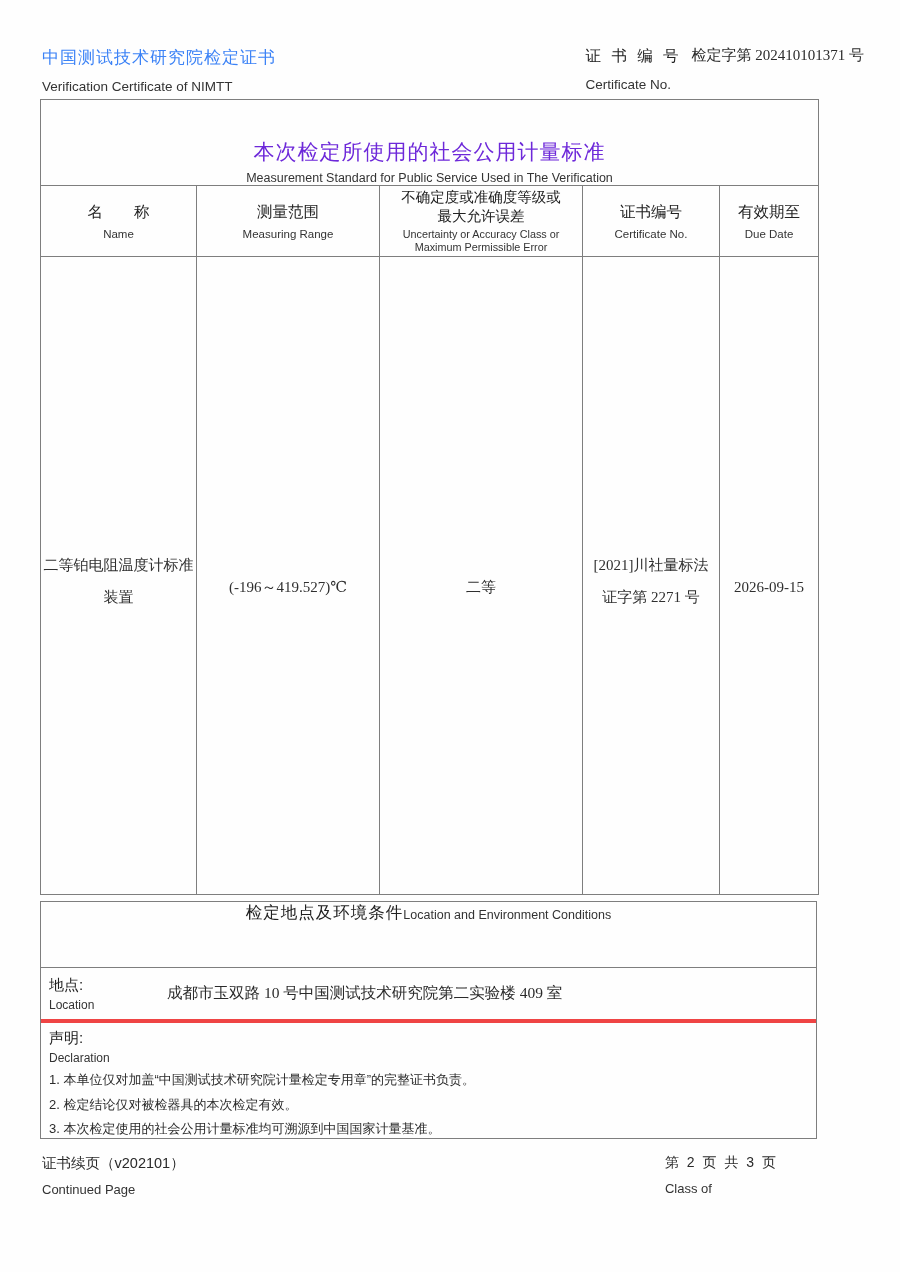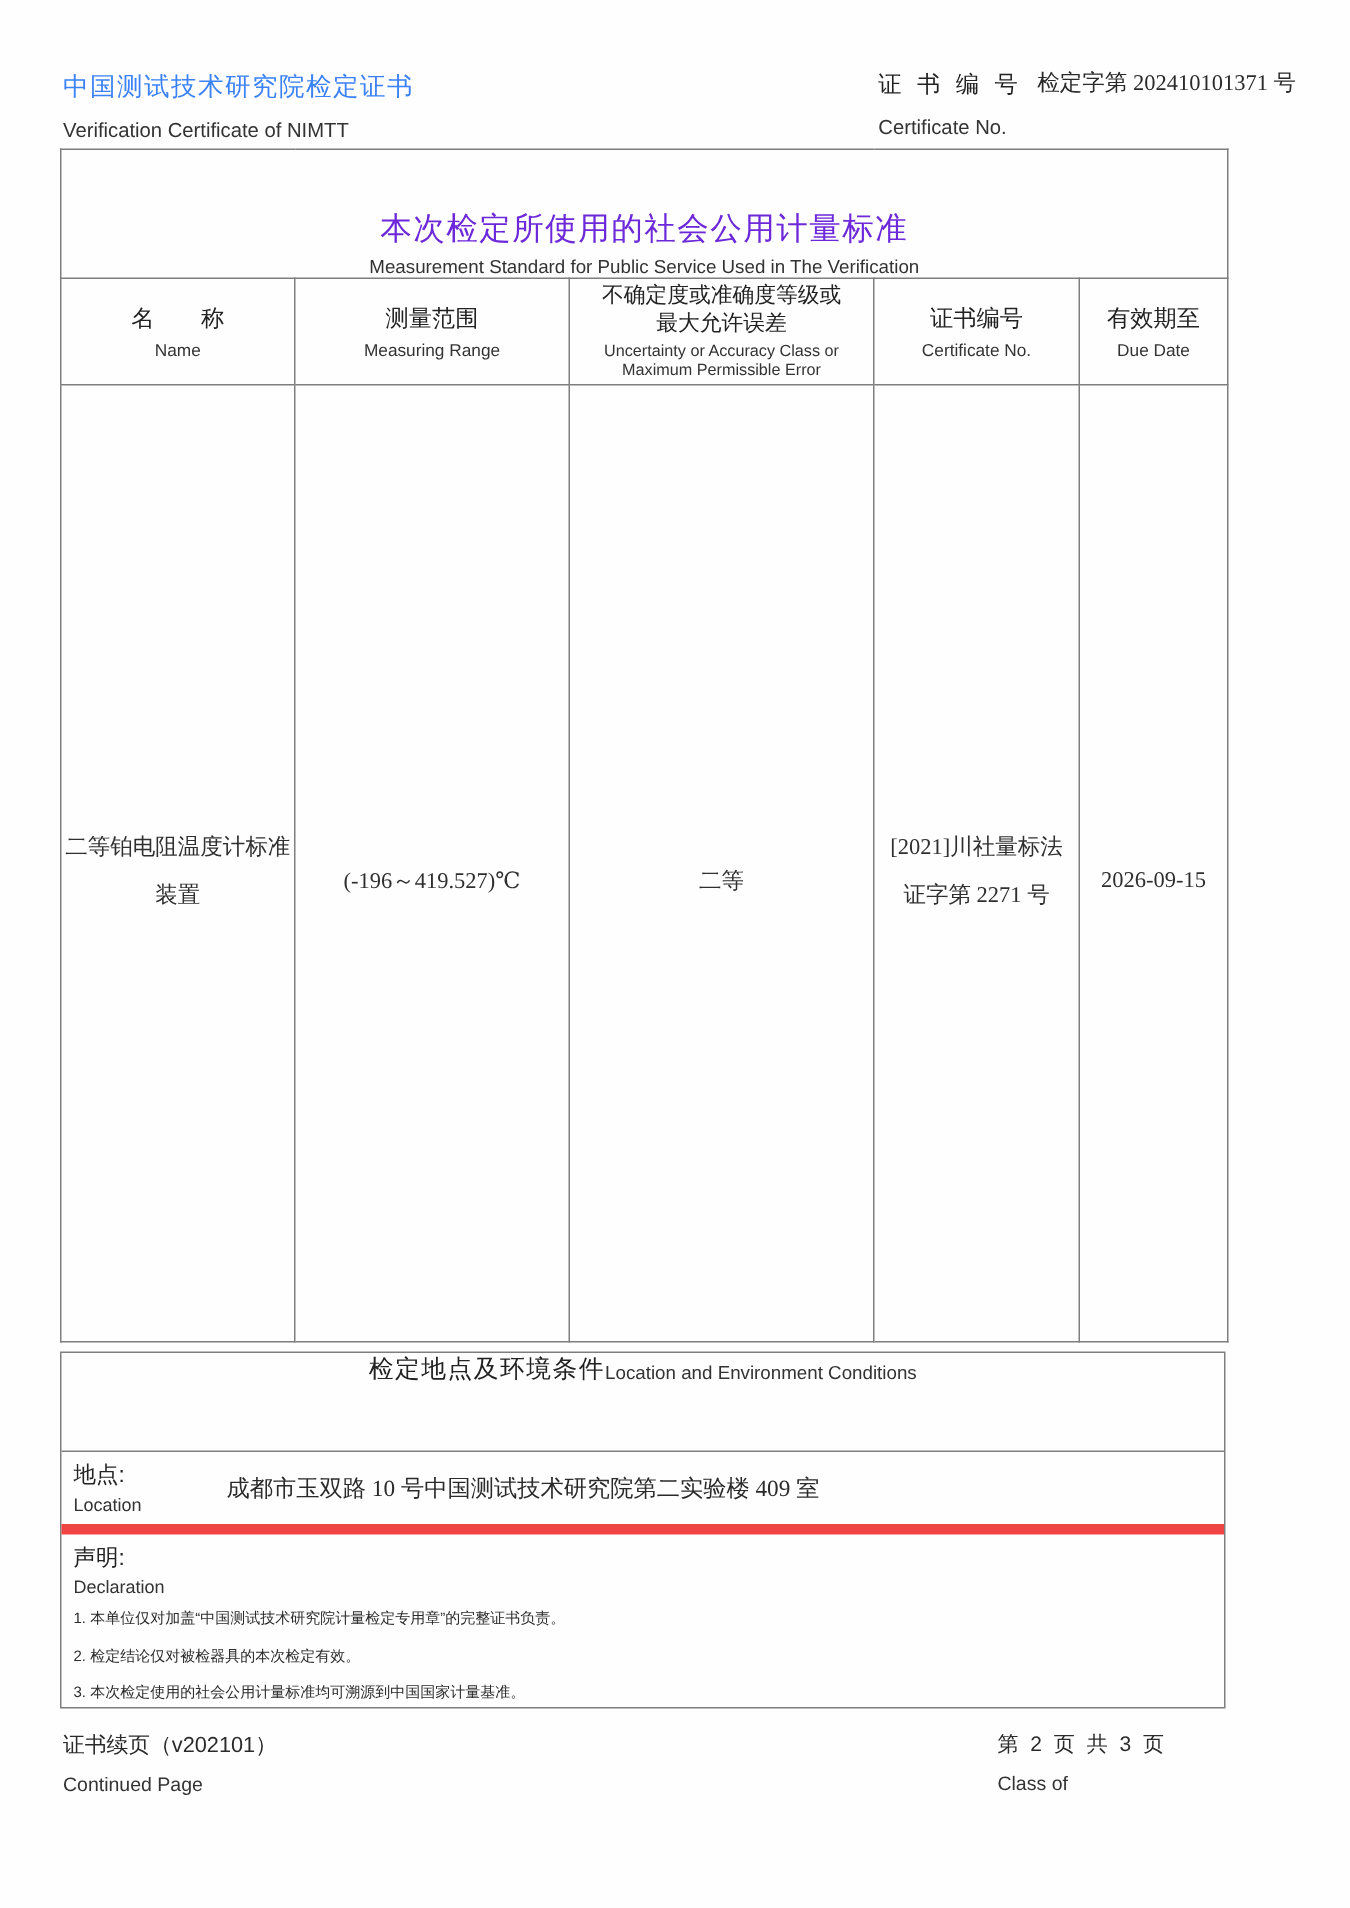--- a/index.html
+++ b/index.html
@@ -39,30 +39,30 @@
   .cell-one { padding-top:24px; }
 
   
   .loc { width:777px; margin:6px 0 0 40px; border:1px solid #7e7e7e; }
   .loc-title { height:66px; border-bottom:1px solid #7e7e7e; text-align:center;
                display:flex; flex-direction:row; justify-content:center; }
   .loc-title-zh { font-size:16.5px; color:#222; letter-spacing:1px; }
   .loc-title-en { font-size:12.5px; color:#333; margin-top:6px; }
   .lbl-zh { font-size:15px; color:#222; }
   .lbl-en { font-size:12px; color:#333; margin-top:3px; }
-  .row-loc { height:55px; border-bottom:7px solid #ef4444; display:flex; align-items:center; padding-left:8px; }
+  .row-loc { height:55px; border-bottom:4px solid #ef4444; display:flex; align-items:center; padding-left:8px;gap:16px; }
   .row-loc .lbl { width:102px; }
   .loc-value { font-size:15.5px; color:#2a2a2a; }
   .row-env { height:55px; border-bottom:1px solid #7e7e7e; display:grid;
              grid-template-columns:125px 170px 100px 180px 130px 1fr;
              align-items:center; padding-left:8px; }
   .env-val { font-size:15.5px; text-align:center; color:#2a2a2a; }
   .decl { height:115px; padding:6px 10px 0 8px; overflow:hidden; }
   .decl-items { list-style:none; margin-top:3px; }
-  .decl-items li { font-size:10px; color:#2b2b2b; line-height:24.5px; }
+  .decl-items li { font-size:13px; color:#2b2b2b; line-height:24.5px; }
 
   
   .doc-footer { display:flex; margin:15px 42px 0 42px; }
   .foot-zh { font-size:14.5px; color:#2a2a2a; }
   .foot-en { font-size:13px; color:#333; margin-top:9px; }
   .foot-right { margin-left:auto; margin-right:80px; }
   .foot-right .foot-zh { letter-spacing:2px; font-size:14px; }
 </style>
 </head>
 <body>

